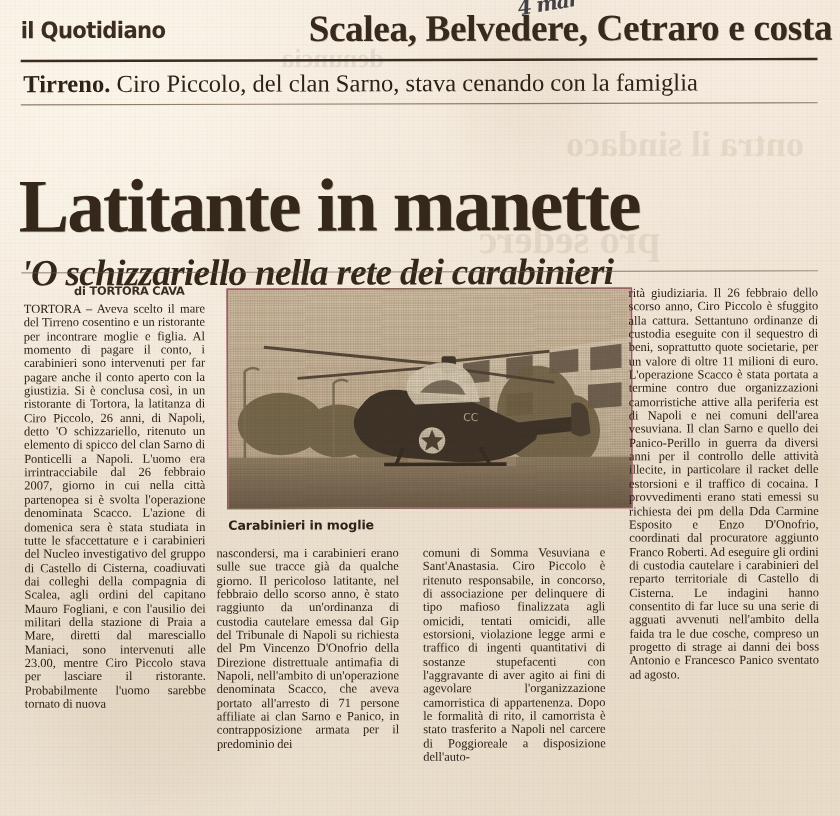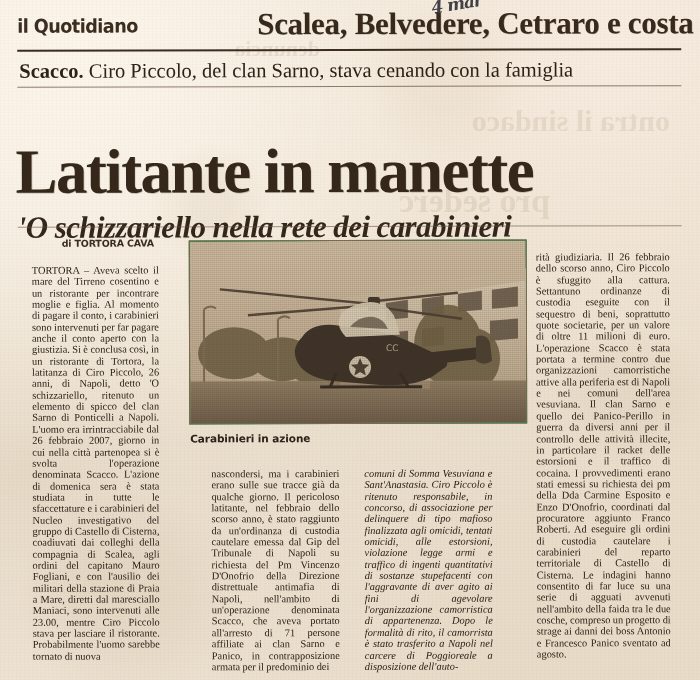--- a/index.html
+++ b/index.html
@@ -97,21 +97,21 @@
     position:absolute;left:62px;top:237px;
     font-family:"DejaVu Sans", sans-serif;
     font-size:9.5px;font-weight:bold;color:#3a2d20;
     letter-spacing:-.2px;
   }
 
   
   .photo{
     position:absolute;left:189px;top:240px;width:336px;height:182px;
     overflow:hidden;border:1px solid #7d6a52;
-    background:#15803d;
+    background:#ec4899;
   }
   .photo svg{display:block;width:100%;height:100%;}
   .photo-screen{
     position:absolute;inset:0;pointer-events:none;opacity:.45;
     background-image:
       repeating-linear-gradient(0deg, rgba(90,70,50,.25) 0 1px, rgba(0,0,0,0) 1px 2px),
       repeating-linear-gradient(90deg, rgba(90,70,50,.18) 0 1px, rgba(0,0,0,0) 1px 2px);
   }
   .caption{
     position:absolute;left:190px;top:432px;
@@ -121,24 +121,24 @@
 
   
   .col{
     position:absolute;
     font-size:10.4px;line-height:11.35px;
     text-align:justify;text-justify:inter-word;
     color:#2c2118;
     -webkit-hyphens:none;hyphens:none;
     word-spacing:-.2px;
   }
-  .col p{margin:12px;text-indent:0;}
+  .col p{margin:0;text-indent:0;}
   #col1{left:20px;top:252px;width:151px;}
-  #col2{left:199px;top:456px;width:152px;}
-  #col3{left:352px;top:456px;width:152px;font-style:italic;}
+  #col2{left:180px;top:456px;width:152px;}
+  #col3{left:352px;top:456px;width:152px;}
   #col4{left:524px;top:240px;width:158px;}
 
   
   #sheet{transform:rotate(-0.15deg);transform-origin:50% 50%;}
 </style>
 </head>
 <body>
 
 <div id="paper"></div>
 
@@ -151,21 +151,21 @@
 <div id="sheet">
 
   <div class="masthead">
     <div class="logo">il Quotidiano</div>
     <div class="section-title">Scalea, Belvedere, Cetraro e costa ti</div>
     <div class="handwriting">4 mar</div>
   </div>
   <div class="rule-top"></div>
 
   <div class="kicker">
-    <b>Scacco.</b><span> Ciro Piccolo, del clan Sarno, stava cenando con la famiglia</span>
+    <b>Tirreno.</b><span> Ciro Piccolo, del clan Sarno, stava cenando con la famiglia</span>
   </div>
   <div class="rule-kicker"></div>
 
   <h1 class="headline">Latitante in manette</h1>
   <h2 class="subhead">'O schizzariello nella rete dei carabinieri</h2>
   <div class="rule-sub"></div>
 
   <div class="byline">di TORTORA CAVA</div>
 
   <figure class="photo" style="margin:0;">
@@ -245,21 +245,21 @@
         <path d="M146 132 L140 146"></path>
         <path d="M210 132 L218 146"></path>
       </g>
 
       <text x="196" y="110" font-family="DejaVu Sans, sans-serif" font-size="9" fill="#cdbda3" opacity=".85">CC</text>
 
       <rect x="0" y="0" width="336" height="182" fill="none"></rect>
     </svg>
     <div class="photo-screen"></div>
   </figure>
-  <figcaption class="caption">Carabinieri in azione</figcaption>
+  <figcaption class="caption">Carabinieri in moglie</figcaption>
 
   <div class="col" id="col1">
     <p>TORTORA – Aveva scelto il mare del Tirreno cosentino e un ristorante per incontrare moglie e figlia. Al momento di pagare il conto, i carabinieri sono intervenuti per far pagare anche il conto aperto con la giustizia. Si è conclusa così, in un ristorante di Tortora, la latitanza di Ciro Piccolo, 26 anni, di Napoli, detto 'O schizzariello, ritenuto un elemento di spicco del clan Sarno di Ponticelli a Napoli. L'uomo era irrintracciabile dal 26 febbraio 2007, giorno in cui nella città partenopea si è svolta l'operazione denominata Scacco. L'azione di domenica sera è stata studiata in tutte le sfaccettature e i carabinieri del Nucleo investigativo del gruppo di Castello di Cisterna, coadiuvati dai colleghi della compagnia di Scalea, agli ordini del capitano Mauro Fogliani, e con l'ausilio dei militari della stazione di Praia a Mare, diretti dal maresciallo Maniaci, sono intervenuti alle 23.00, mentre Ciro Piccolo stava per lasciare il ristorante. Probabilmente l'uomo sarebbe tornato di nuova</p>
   </div>
   <div class="col" id="col2">
     <p>nascondersi, ma i carabinieri erano sulle sue tracce già da qualche giorno. Il pericoloso latitante, nel febbraio dello scorso anno, è stato raggiunto da un'ordinanza di custodia cautelare emessa dal Gip del Tribunale di Napoli su richiesta del Pm Vincenzo D'Onofrio della Direzione distrettuale antimafia di Napoli, nell'ambito di un'operazione denominata Scacco, che aveva portato all'arresto di 71 persone affiliate ai clan Sarno e Panico, in contrapposizione armata per il predominio dei</p>
   </div>
   <div class="col" id="col3">
     <p>comuni di Somma Vesuviana e Sant'Anastasia. Ciro Piccolo è ritenuto responsabile, in concorso, di associazione per delinquere di tipo mafioso finalizzata agli omicidi, tentati omicidi, alle estorsioni, violazione legge armi e traffico di ingenti quantitativi di sostanze stupefacenti con l'aggravante di aver agito ai fini di agevolare l'organizzazione camorristica di appartenenza. Dopo le formalità di rito, il camorrista è stato trasferito a Napoli nel carcere di Poggioreale a disposizione dell'auto-</p>
   </div>

